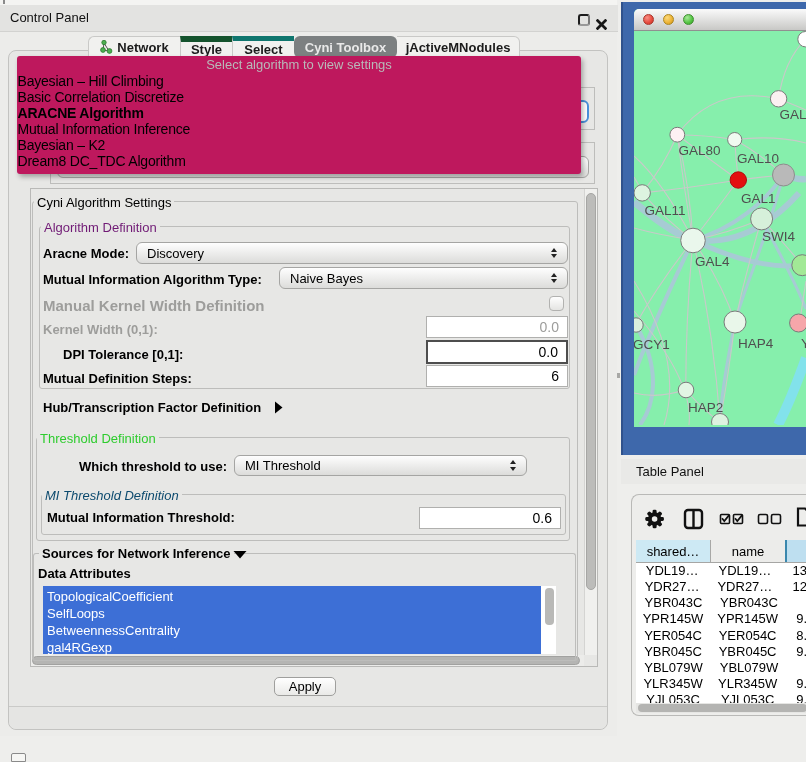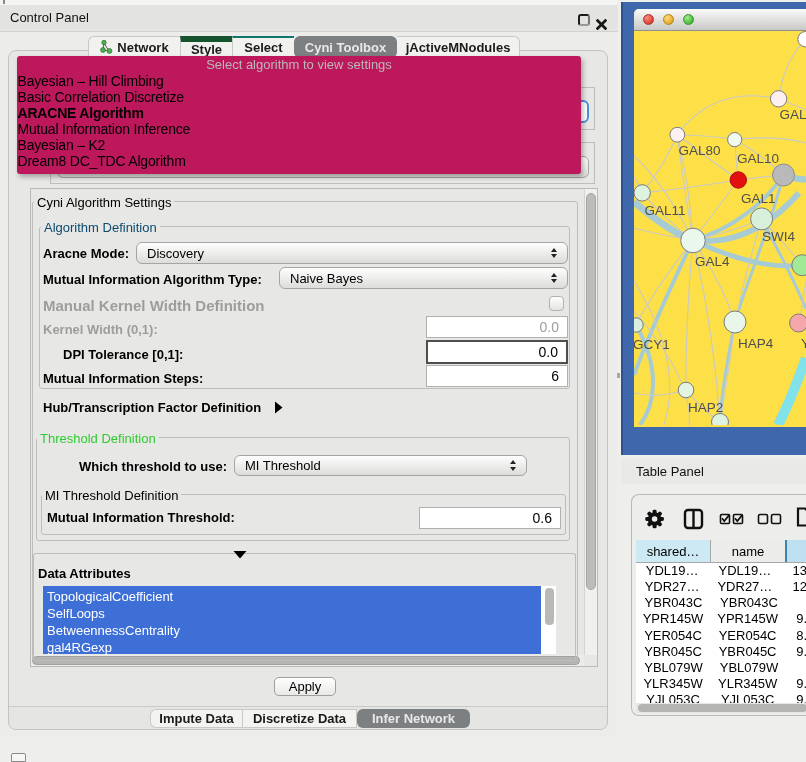--- a/index.html
+++ b/index.html
@@ -33,21 +33,21 @@
     <div style="width:92px;background:#f1f1ef;border:1px solid #c9c9c7;border-right:none;border-radius:6px 0 0 0;display:flex;align-items:center;justify-content:center;">
       <svg width="13" height="14" viewBox="0 0 13 14" style="margin-right:4px;">
         <line x1="4" y1="3" x2="3" y2="10" stroke="#555" stroke-width="1"></line>
         <line x1="4" y1="3" x2="9" y2="11" stroke="#555" stroke-width="1"></line>
         <line x1="3" y1="10" x2="9" y2="11" stroke="#555" stroke-width="1"></line>
         <circle cx="4" cy="2.5" r="2.2" fill="#4caf50" stroke="#2c7a2f" stroke-width="0.8"></circle>
         <circle cx="3" cy="10" r="2.4" fill="#4caf50" stroke="#2c7a2f" stroke-width="0.8"></circle>
         <circle cx="9.5" cy="11" r="2.4" fill="#4caf50" stroke="#2c7a2f" stroke-width="0.8"></circle>
       </svg>Network</div>
     <div style="width:52px;background:#f1f1ef;border-top:6px solid #14532d;border-bottom:1px solid #c9c9c7;border-left:1px solid #c9c9c7;display:flex;align-items:center;justify-content:center;">Style</div>
-    <div style="width:62px;background:#f1f1ef;border-top:2px solid #0f766e;border-bottom:1px solid #c9c9c7;border-left:1px solid #c9c9c7;display:flex;align-items:center;justify-content:center;">Select</div>
+    <div style="width:62px;background:#f1f1ef;border-top:5px solid #0f766e;border-bottom:1px solid #c9c9c7;border-left:1px solid #c9c9c7;display:flex;align-items:center;justify-content:center;">Select</div>
     <div style="width:103px;background:#7c8081;border-radius:6px;display:flex;align-items:center;justify-content:center;color:#e9e9e9;">Cyni Toolbox</div>
     <div style="width:123px;background:#f1f1ef;border:1px solid #c9c9c7;border-left:none;border-radius:0 6px 0 0;display:flex;align-items:center;justify-content:center;">jActiveMNodules</div>
   </div>
 
   <div class="abs" style="left:50px;top:87px;width:545px;height:43px;border:1px solid #bdbdbb;"></div>
   <div class="abs" style="left:57px;top:100px;width:532px;height:23px;border-radius:6px;border:2px solid #4a90d9;background:#fff;"></div>
   <div class="abs" style="left:50px;top:142px;width:545px;height:42px;border:1px solid #bdbdbb;"></div>
   <div class="abs" style="left:57px;top:156px;width:532px;height:22px;border-radius:6px;border:1px solid #a5a5a3;background:linear-gradient(#fdfdfd,#dcdcda);"></div>
 
   <div class="abs" style="left:17px;top:56px;width:564px;height:118px;background:#be185d;border-radius:3px;box-shadow:2px 3px 5px rgba(0,0,0,0.3);">
@@ -67,87 +67,83 @@
   <div class="abs" style="left:584px;top:189px;width:13px;height:466px;background:#f0f0ee;border-left:1px solid #d4d4d2;"></div>
   <div class="abs" style="left:586px;top:193px;width:10px;height:397px;background:#bcbcba;border:1px solid #a6a6a4;border-radius:5px;"></div>
 
   <div class="abs" style="left:31px;top:655px;width:553px;height:11px;background:#ececea;"></div>
   <div class="abs" style="left:32px;top:656px;width:548px;height:9px;background:#b5b5b3;border:1px solid #a2a2a0;border-radius:5px;"></div>
 
   <div class="abs" style="left:32px;top:201px;width:546px;height:460px;border:1px solid #bdbdbb;border-radius:3px;"></div>
   <div class="abs" style="left:34px;top:195px;font-size:13px;background:#e7e7e5;padding:0 3px;">Cyni Algorithm Settings</div>
 
   <div class="abs" style="left:39px;top:226px;width:531px;height:163px;border:1px solid #bdbdbb;border-radius:3px;"></div>
-  <div class="abs" style="left:41px;top:220px;font-size:13px;color:#0c4a6e;background:#e7e7e5;padding:0 3px;">Algorithm Definition</div>
+  <div class="abs" style="left:41px;top:220px;font-size:13px;color:#701a75;background:#e7e7e5;padding:0 3px;">Algorithm Definition</div>
 
   <div class="abs b" style="left:43px;top:246px;font-size:13px;">Aracne Mode:</div>
   <div class="abs combo" style="left:136px;top:242px;width:432px;height:22px;">
     <span>Discovery</span>
   </div>
   <div class="abs b" style="left:43px;top:272px;font-size:13px;">Mutual Information Algorithm Type:</div>
   <div class="abs combo" style="left:279px;top:267px;width:289px;height:22px;">
     <span>Naive Bayes</span>
   </div>
   <div class="abs b" style="left:43px;top:297px;font-size:15px;color:#9d9d9b;">Manual Kernel Width Definition</div>
   <div class="abs" style="left:549px;top:296px;width:15px;height:15px;border:1px solid #b2b2b0;border-radius:4px;background:linear-gradient(#fefefe,#e4e4e2);"></div>
   <div class="abs b" style="left:43px;top:322px;font-size:13px;color:#9d9d9b;">Kernel Width (0,1):</div>
   <div class="abs field" style="left:426px;top:316px;width:142px;height:22px;color:#9d9d9b;">0.0</div>
   <div class="abs b" style="left:43px;top:347px;font-size:13px;margin-left:20px;">DPI Tolerance [0,1]:</div>
   <div class="abs field" style="left:426px;top:340px;width:142px;height:24px;border:2px solid #4e4e4e;">0.0</div>
-  <div class="abs b" style="left:43px;top:371px;font-size:13px;">Mutual Information Steps:</div>
+  <div class="abs b" style="left:43px;top:371px;font-size:13px;">Mutual Definition Steps:</div>
   <div class="abs field" style="left:426px;top:365px;width:142px;height:22px;">6</div>
 
   <div class="abs b" style="left:43px;top:400px;font-size:13px;">Hub/Transcription Factor Definition</div>
   <svg class="abs" style="left:274px;top:401px;" width="9" height="13">
       <path d="M1,0.5 L8.5,6.5 L1,12.5 Z" fill="#000"></path>
     </svg>
 
   <div class="abs" style="left:36px;top:437px;width:534px;height:104px;border:1px solid #bdbdbb;border-radius:3px;"></div>
   <div class="abs" style="left:37px;top:431px;font-size:13px;color:#2ecc2e;background:#e7e7e5;padding:0 3px;">Threshold Definition</div>
 
   <div class="abs b" style="left:79px;top:459px;font-size:13px;">Which threshold to use:</div>
   <div class="abs combo" style="left:234px;top:455px;width:293px;height:21px;">
     <span>MI Threshold</span>
   </div>
 
   <div class="abs" style="left:41px;top:494px;width:525px;height:41px;border:1px solid #bdbdbb;border-radius:3px;"></div>
-  <div class="abs" style="left:42px;top:488px;font-size:13px;color:#000000;background:#e7e7e5;padding:0 3px;">MI Threshold Definition</div>
+  <div class="abs" style="left:42px;top:488px;font-size:13px;color:#0c4a6e;background:#e7e7e5;padding:0 3px;font-style:italic;">MI Threshold Definition</div>
   <div class="abs b" style="left:47px;top:510px;font-size:13px;">Mutual Information Threshold:</div>
   <div class="abs field" style="left:419px;top:507px;width:142px;height:22px;">0.6</div>
 
   <div class="abs" style="left:33px;top:553px;width:543px;height:108px;border:1px solid #bdbdbb;border-radius:3px;border-bottom:none;"></div>
+  <div class="abs b" style="left:39px;top:546px;font-size:13px;background:#e7e7e5;padding:0 3px;">Sources for Network Inference</div>
   <svg class="abs" style="left:233px;top:550px;" width="14" height="9">
       <path d="M0.5,1 L13.5,1 L7,8.5 Z" fill="#000"></path>
     </svg>
   <div class="abs b" style="left:38px;top:566px;font-size:13px;">Data Attributes</div>
 
   <div class="abs" style="left:43px;top:586px;width:513px;height:68px;background:#fff;"></div>
   <div class="abs" style="left:43px;top:586px;width:498px;height:68px;background:#3d6fd6;color:#fff;font-size:13px;padding-top:1.5px;">
     <div style="height:17px;line-height:17px;padding-left:4px;">TopologicalCoefficient</div>
     <div style="height:17px;line-height:17px;padding-left:4px;">SelfLoops</div>
     <div style="height:17px;line-height:17px;padding-left:4px;">BetweennessCentrality</div>
     <div style="height:17px;line-height:17px;padding-left:4px;">gal4RGexp</div>
   </div>
   <div class="abs" style="left:545px;top:588px;width:9px;height:37px;background:#b9b9b7;border-radius:4px;"></div>
 
   <div class="abs" style="left:274px;top:677px;width:62px;height:19px;border:1px solid #9f9f9d;border-radius:5px;background:linear-gradient(#ffffff,#e9e9e7);font-size:13px;display:flex;align-items:center;justify-content:center;">Apply</div>
 
   <div class="abs" style="left:9px;top:706px;width:598px;height:23px;background:#e5e5e3;border-top:1px solid #cacac8;border-radius:0 0 8px 8px;"></div>
-  <div class="abs" style="left:150px;top:709px;height:19px;display:flex;font-size:13px;font-weight:bold;color:#1b1b1b;">
-    <div style="width:92px;background:#f3f3f1;border:1px solid #c9c9c7;border-right:none;border-radius:6px 0 0 6px;display:flex;align-items:center;justify-content:center;">Impute Data</div>
-    <div style="width:115px;background:#f3f3f1;border:1px solid #c9c9c7;display:flex;align-items:center;justify-content:center;">Discretize Data</div>
-    <div style="width:113px;background:#7c8081;border-radius:6px;display:flex;align-items:center;justify-content:center;color:#e9e9e9;">Infer Network</div>
-  </div>
 </div>
 
 <div class="abs" style="left:11px;top:753px;width:15px;height:9px;border:1px solid #8a8a8a;border-radius:2px 2px 0 0;background:#f6f6f4;"></div>
 
 <div class="abs" style="left:621px;top:2px;width:185px;height:453px;background:#3e68ab;border-left:2px solid #30528c;"></div>
 
-<div class="abs" style="left:634px;top:9px;width:172px;height:418px;background:#fde047;border-radius:5px 0 0 0;overflow:hidden;">
+<div class="abs" style="left:634px;top:9px;width:172px;height:418px;background:#86efac;border-radius:5px 0 0 0;overflow:hidden;">
   <div style="height:22px;background:linear-gradient(#fafafa,#c8c8c6);border-bottom:1px solid #909090;position:relative;">
     <div class="abs" style="left:9px;top:5px;width:11px;height:11px;border-radius:50%;background:radial-gradient(circle at 35% 30%,#f88e85,#e6493c 60%,#c03128);border:0.5px solid #a8362c;"></div>
     <div class="abs" style="left:29px;top:5px;width:11px;height:11px;border-radius:50%;background:radial-gradient(circle at 35% 30%,#fbd97c,#ecb233 60%,#c28b1e);border:0.5px solid #ad871f;"></div>
     <div class="abs" style="left:49px;top:5px;width:11px;height:11px;border-radius:50%;background:radial-gradient(circle at 35% 30%,#a8e89a,#52c441 60%,#3a9a2c);border:0.5px solid #3f8f31;"></div>
   </div>
   <svg width="172" height="394" viewBox="0 0 172 394" style="display:block;">
 
     <g fill="none" stroke="#a7cbd4">
       <path d="M0,171 C30,196 48,206 59,209" stroke-width="7"></path>
       <path d="M59,209 C105,215 140,190 165,162" stroke-width="6"></path>

